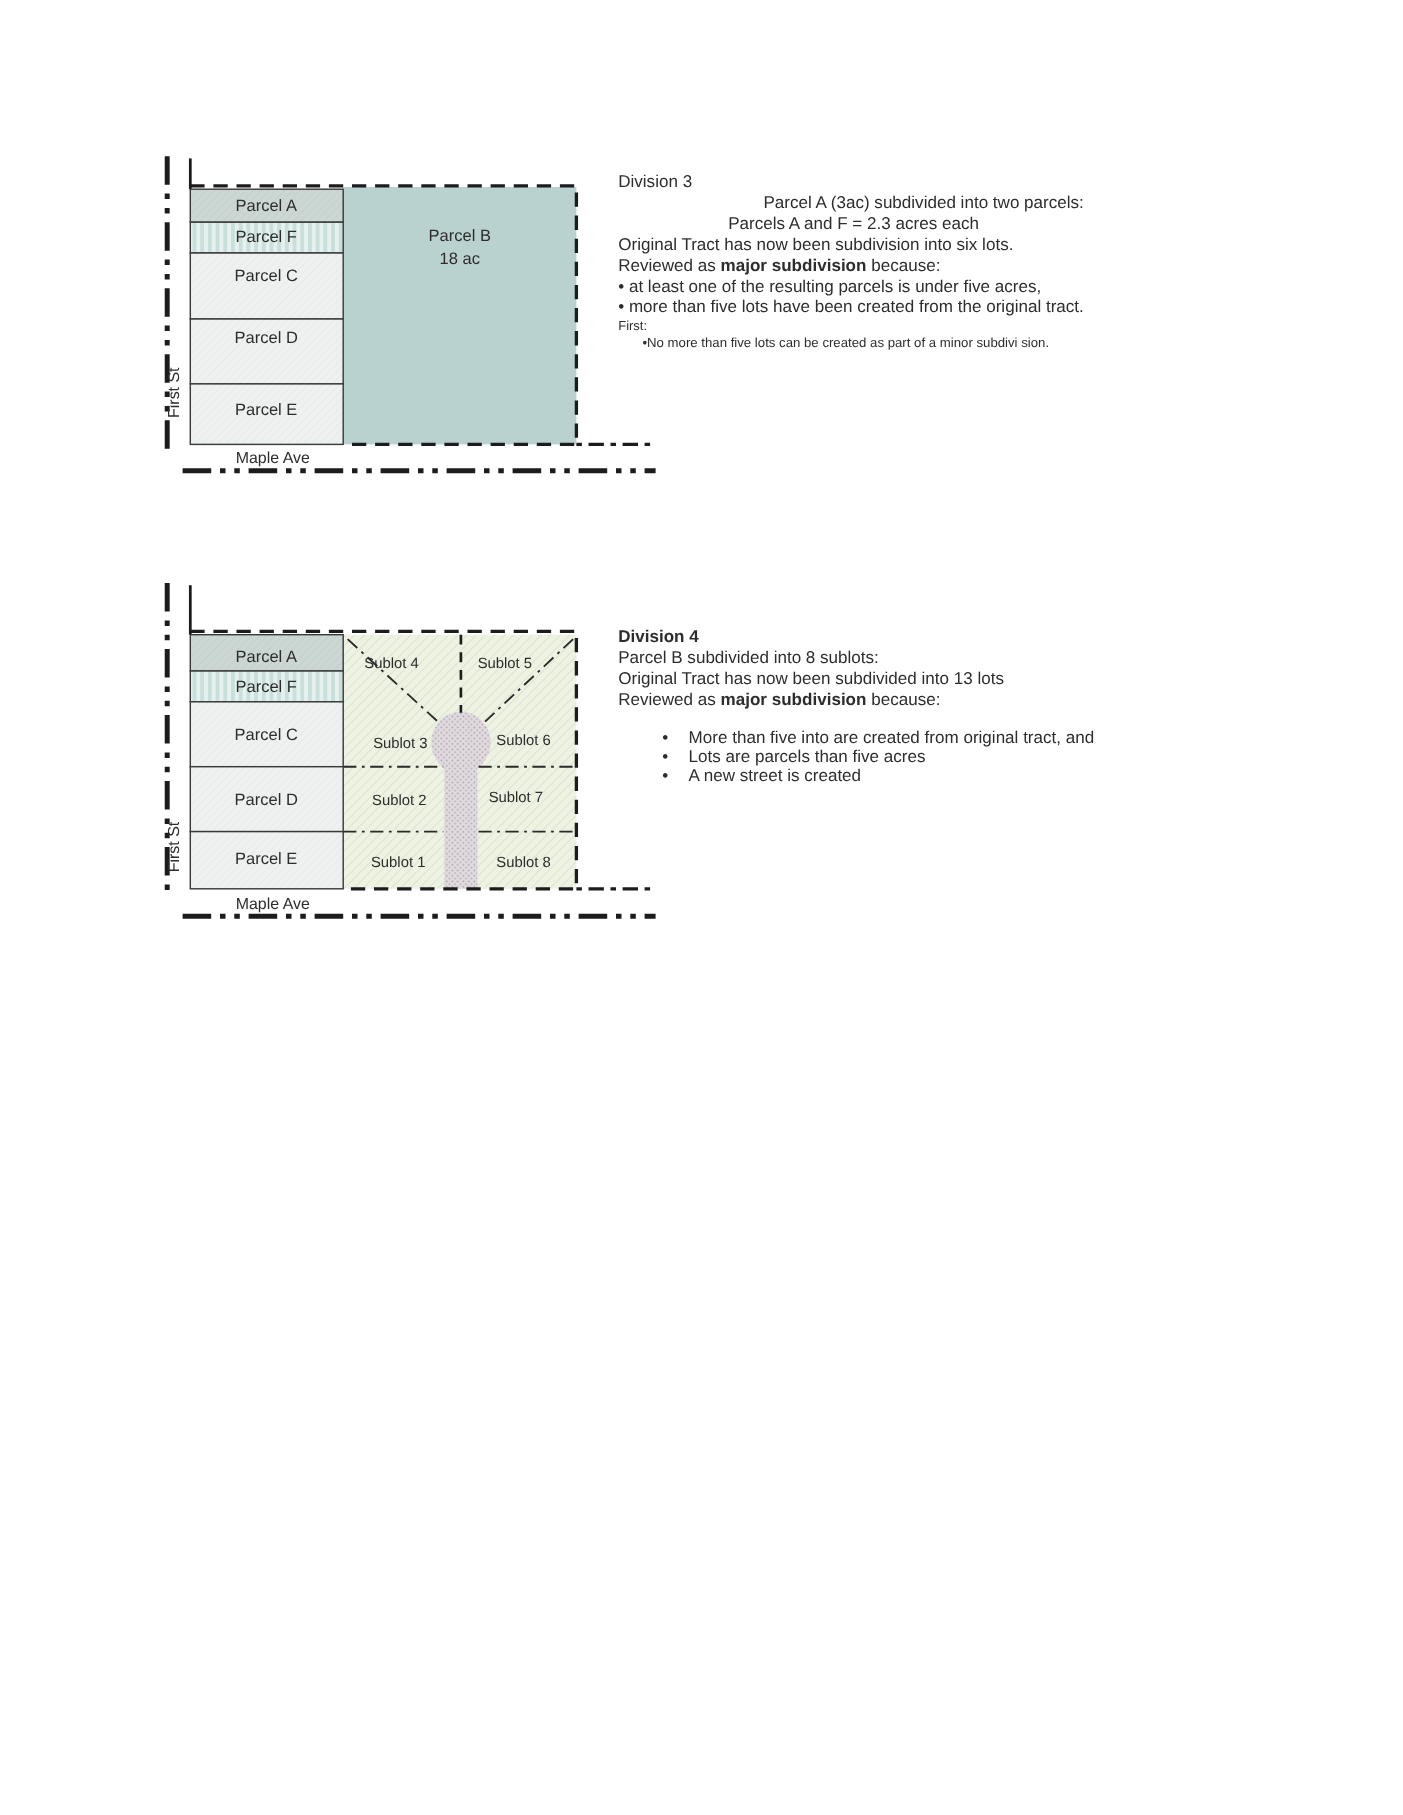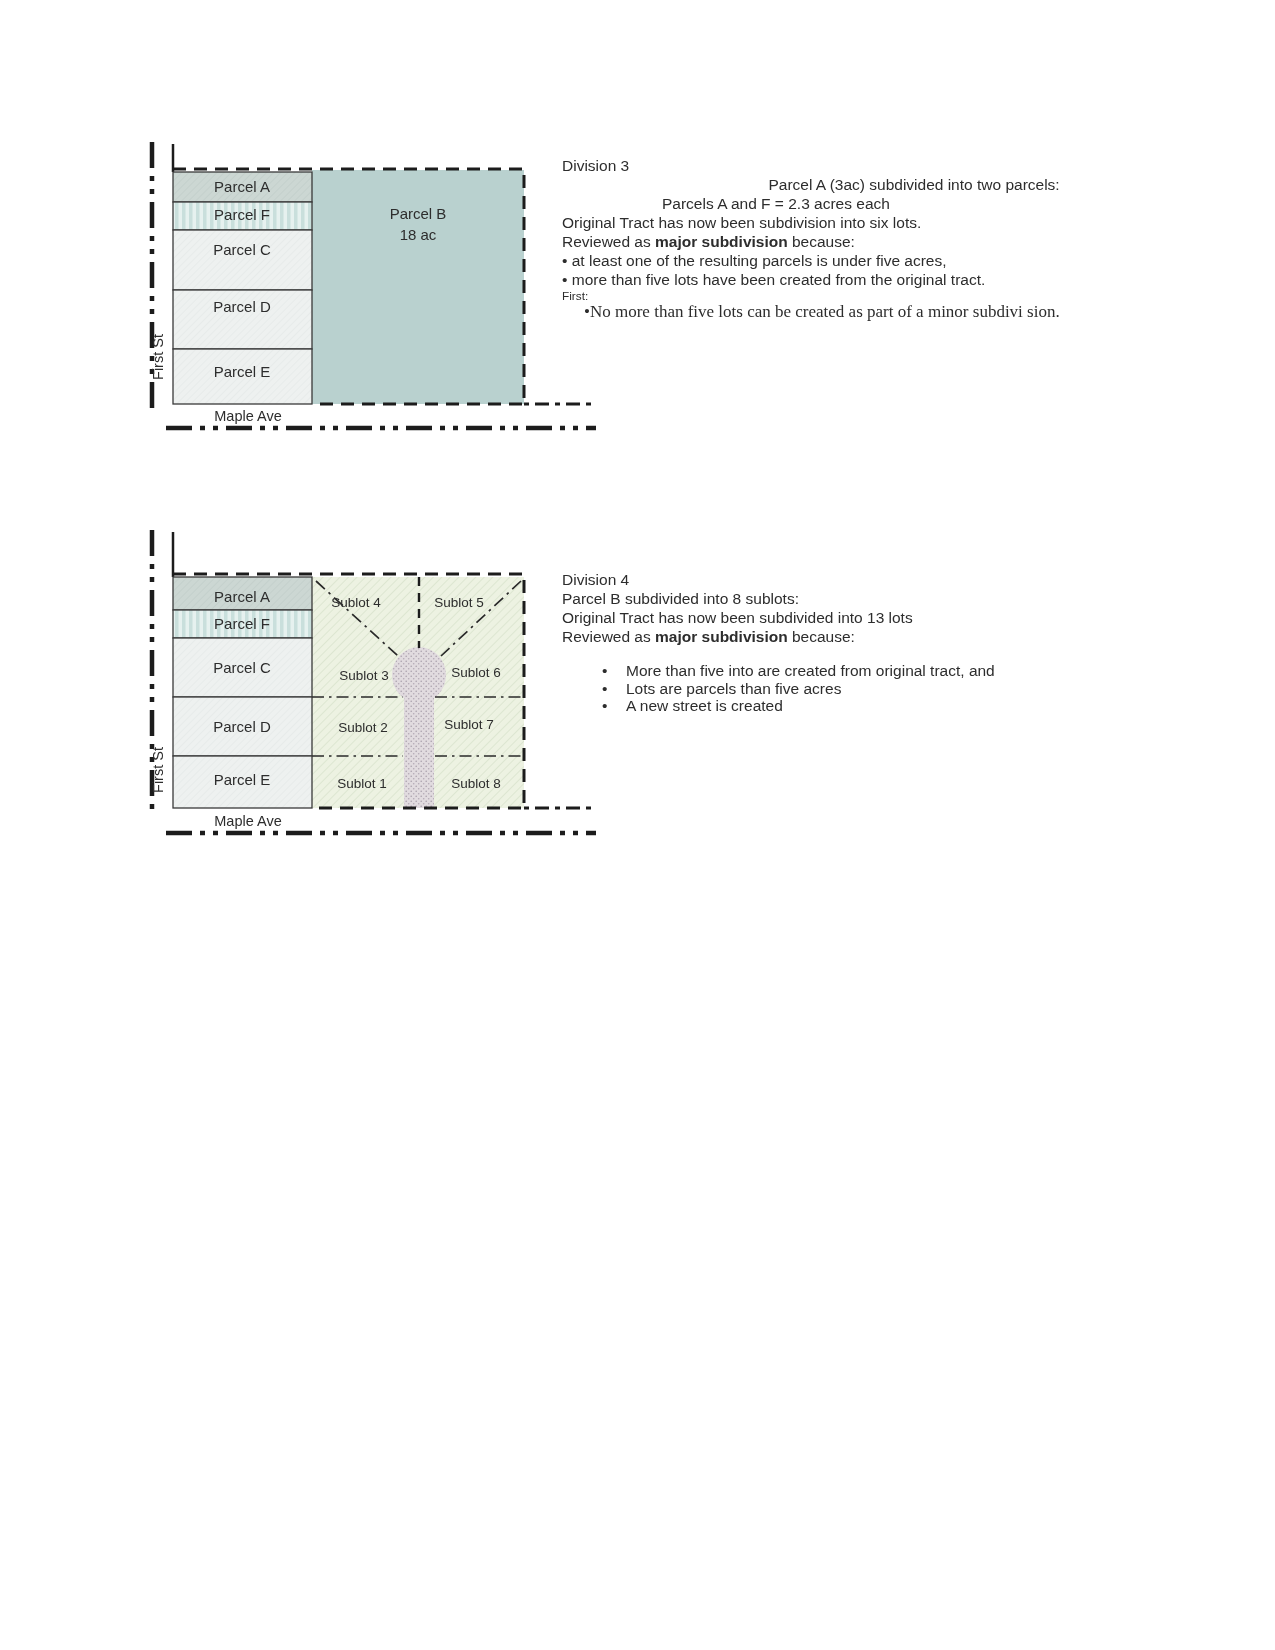--- a/index.html
+++ b/index.html
@@ -17,21 +17,21 @@
   .lotline{fill:none;stroke:#2a2a2a;stroke-width:1.7;stroke-dasharray:12 5 2.5 5;}
   .divdash{fill:none;stroke:#1c1c1c;stroke-width:2.4;stroke-dasharray:9 7;}
   .textcol{position:absolute;font-size:15.5px;line-height:19px;white-space:nowrap;}
   .textcol .line{margin:0;}
   .mt-lg{margin-top:18px;}
   .mt-md{margin-top:17px;}
   .mt-sm{margin-top:7px;}
   .gap1{margin-top:21px;text-align:right;}
   .indent1{padding-left:100px;}
   .note-label{margin-top:15px;font-size:11.8px;line-height:15px;}
-  .note-text{font-size:17px;line-height:15px;padding-left:22px;font-family:Liberation Serif, serif;}
+  .note-text{font-size:12px;line-height:15px;padding-left:22px;}
   .bullets4{margin-top:16px;padding-left:40px;}
   .brow{display:flex;line-height:17.5px;}
   .bglyph{width:24px;}
   b{font-weight:bold;}
 </style>
 </head>
 <body>
 
 <svg width="1275" height="870" viewBox="0 0 1275 870" style="position:absolute;left:0;top:0;">
   <defs>
@@ -138,21 +138,21 @@
   <div class="line indent1">Parcels A and F = 2.3 acres each</div>
   <div class="line mt-sm">Original Tract has now been subdivision into six lots.</div>
   <div class="line mt-lg"><span>Reviewed as </span><b>major subdivision</b><span> because:</span></div>
   <div class="line">• at least one of the resulting parcels is under five acres,</div>
   <div class="line">• more than five lots have been created from the original tract.</div>
   <div class="line note-label">First:</div>
   <div class="line note-text">•No more than five lots can be created as part of a minor subdivi sion.</div>
 </div>
 
 <div class="textcol" style="left:562px;top:566px;">
-  <div class="line" style="margin-top:4px;">Division 4</div>
+  <div class="line" style="margin-top:4px;font-weight:bold;">Division 4</div>
   <div class="line mt-md">Parcel B subdivided into 8 sublots:</div>
   <div class="line mt-md">Original Tract has now been subdivided into 13 lots</div>
   <div class="line mt-md"><span>Reviewed as </span><b>major subdivision</b><span> because:</span></div>
   <div class="bullets4">
     <div class="brow">
         <span class="bglyph">•</span>
         <span>More than five into are created from original tract, and</span>
       </div>
     <div class="brow">
         <span class="bglyph">•</span>

